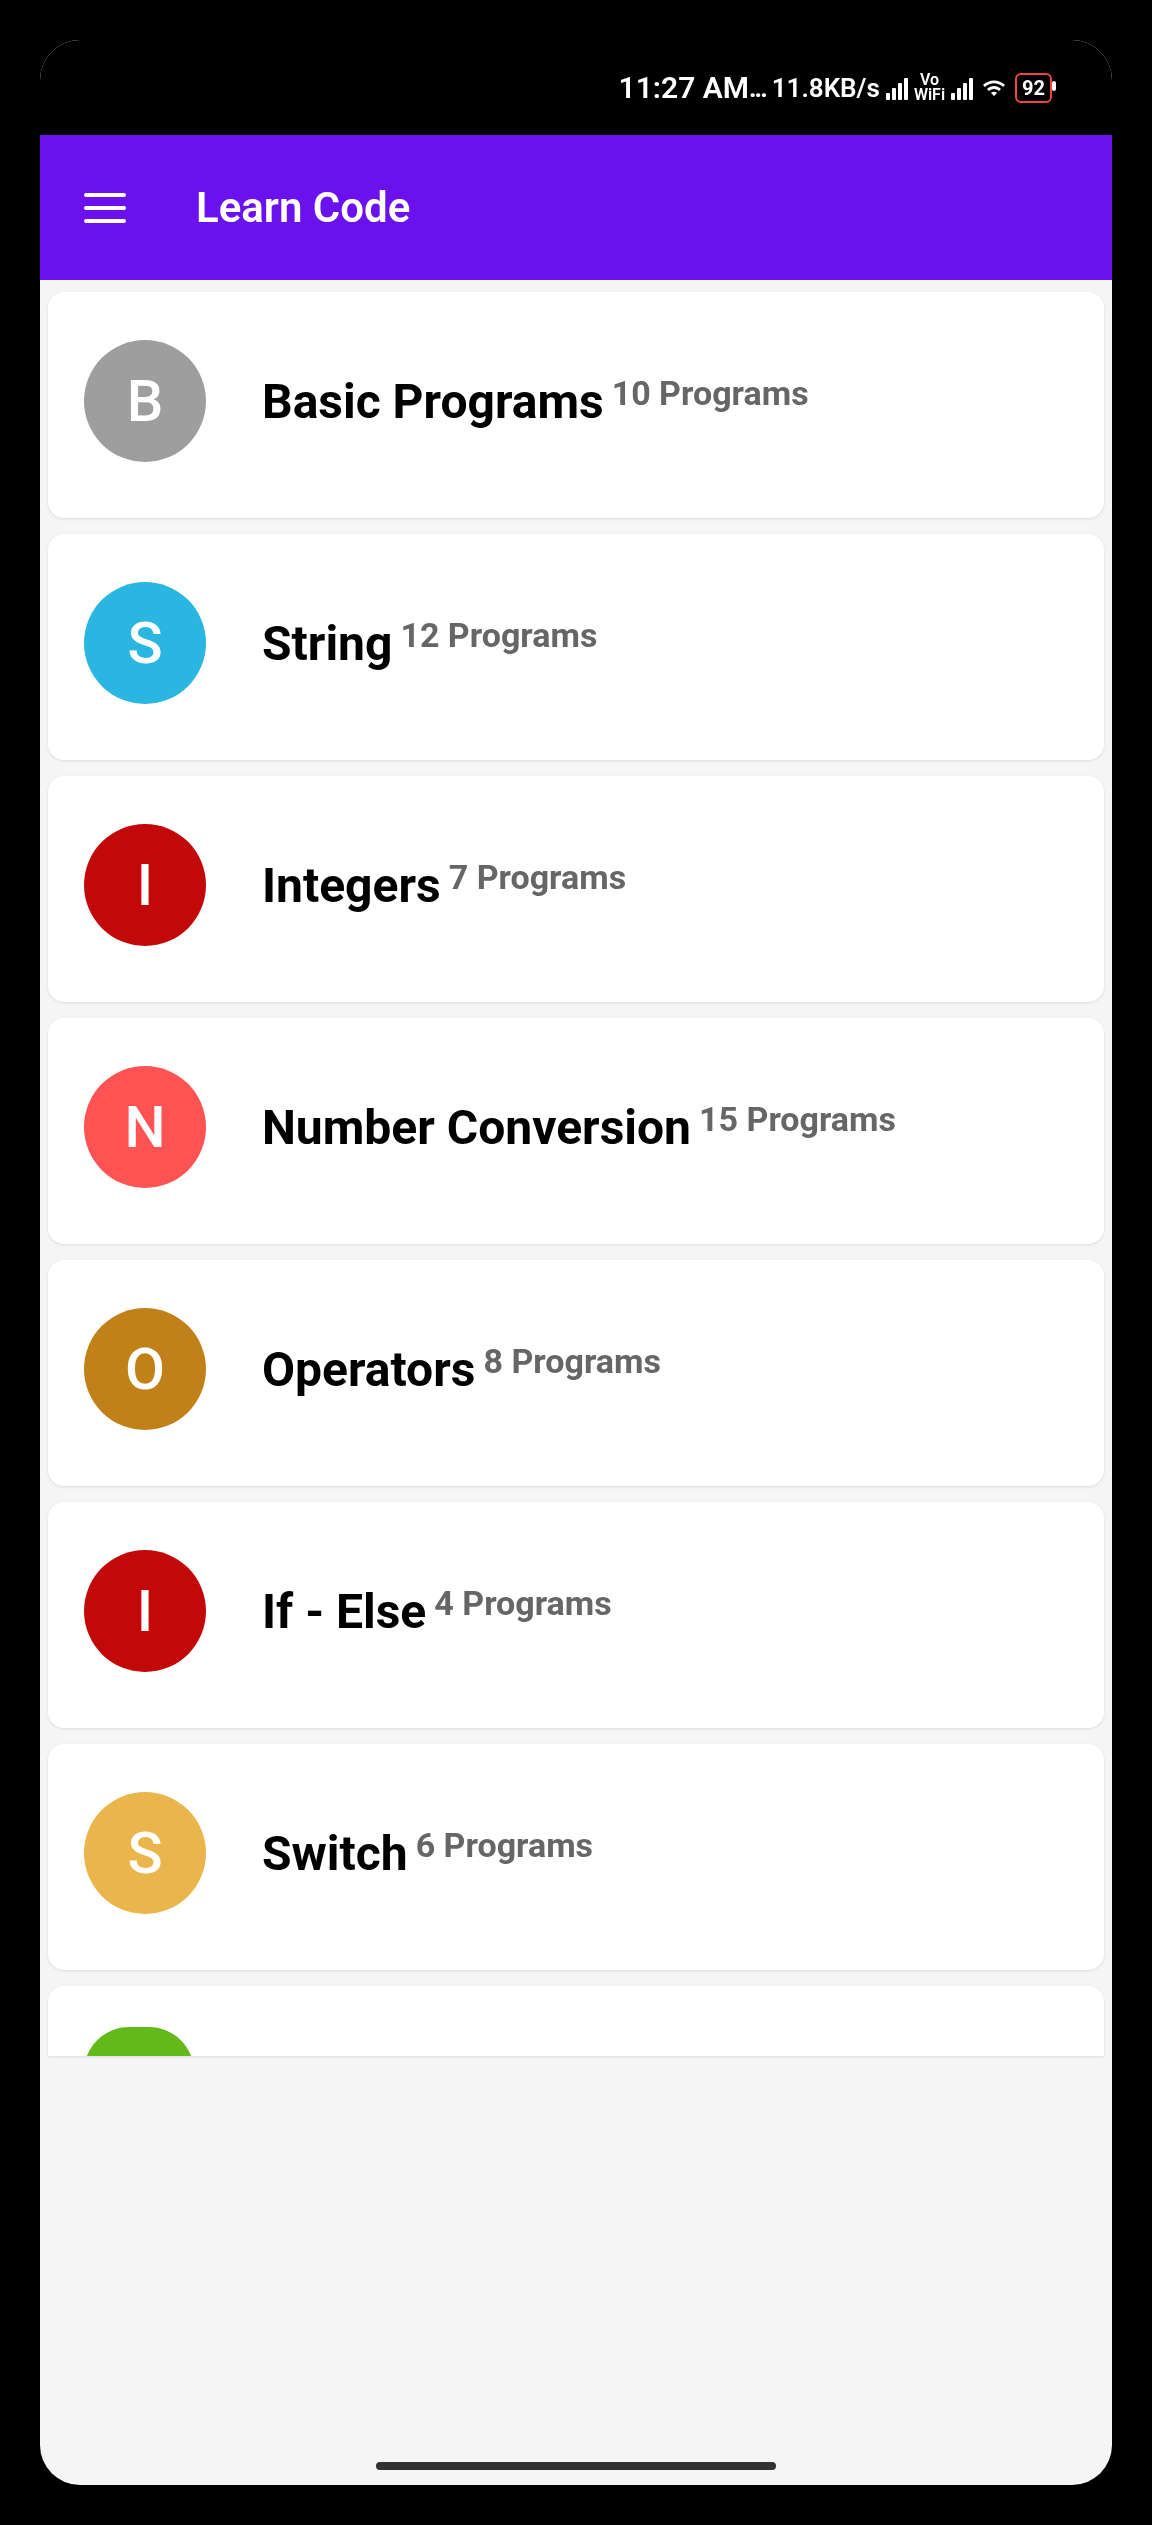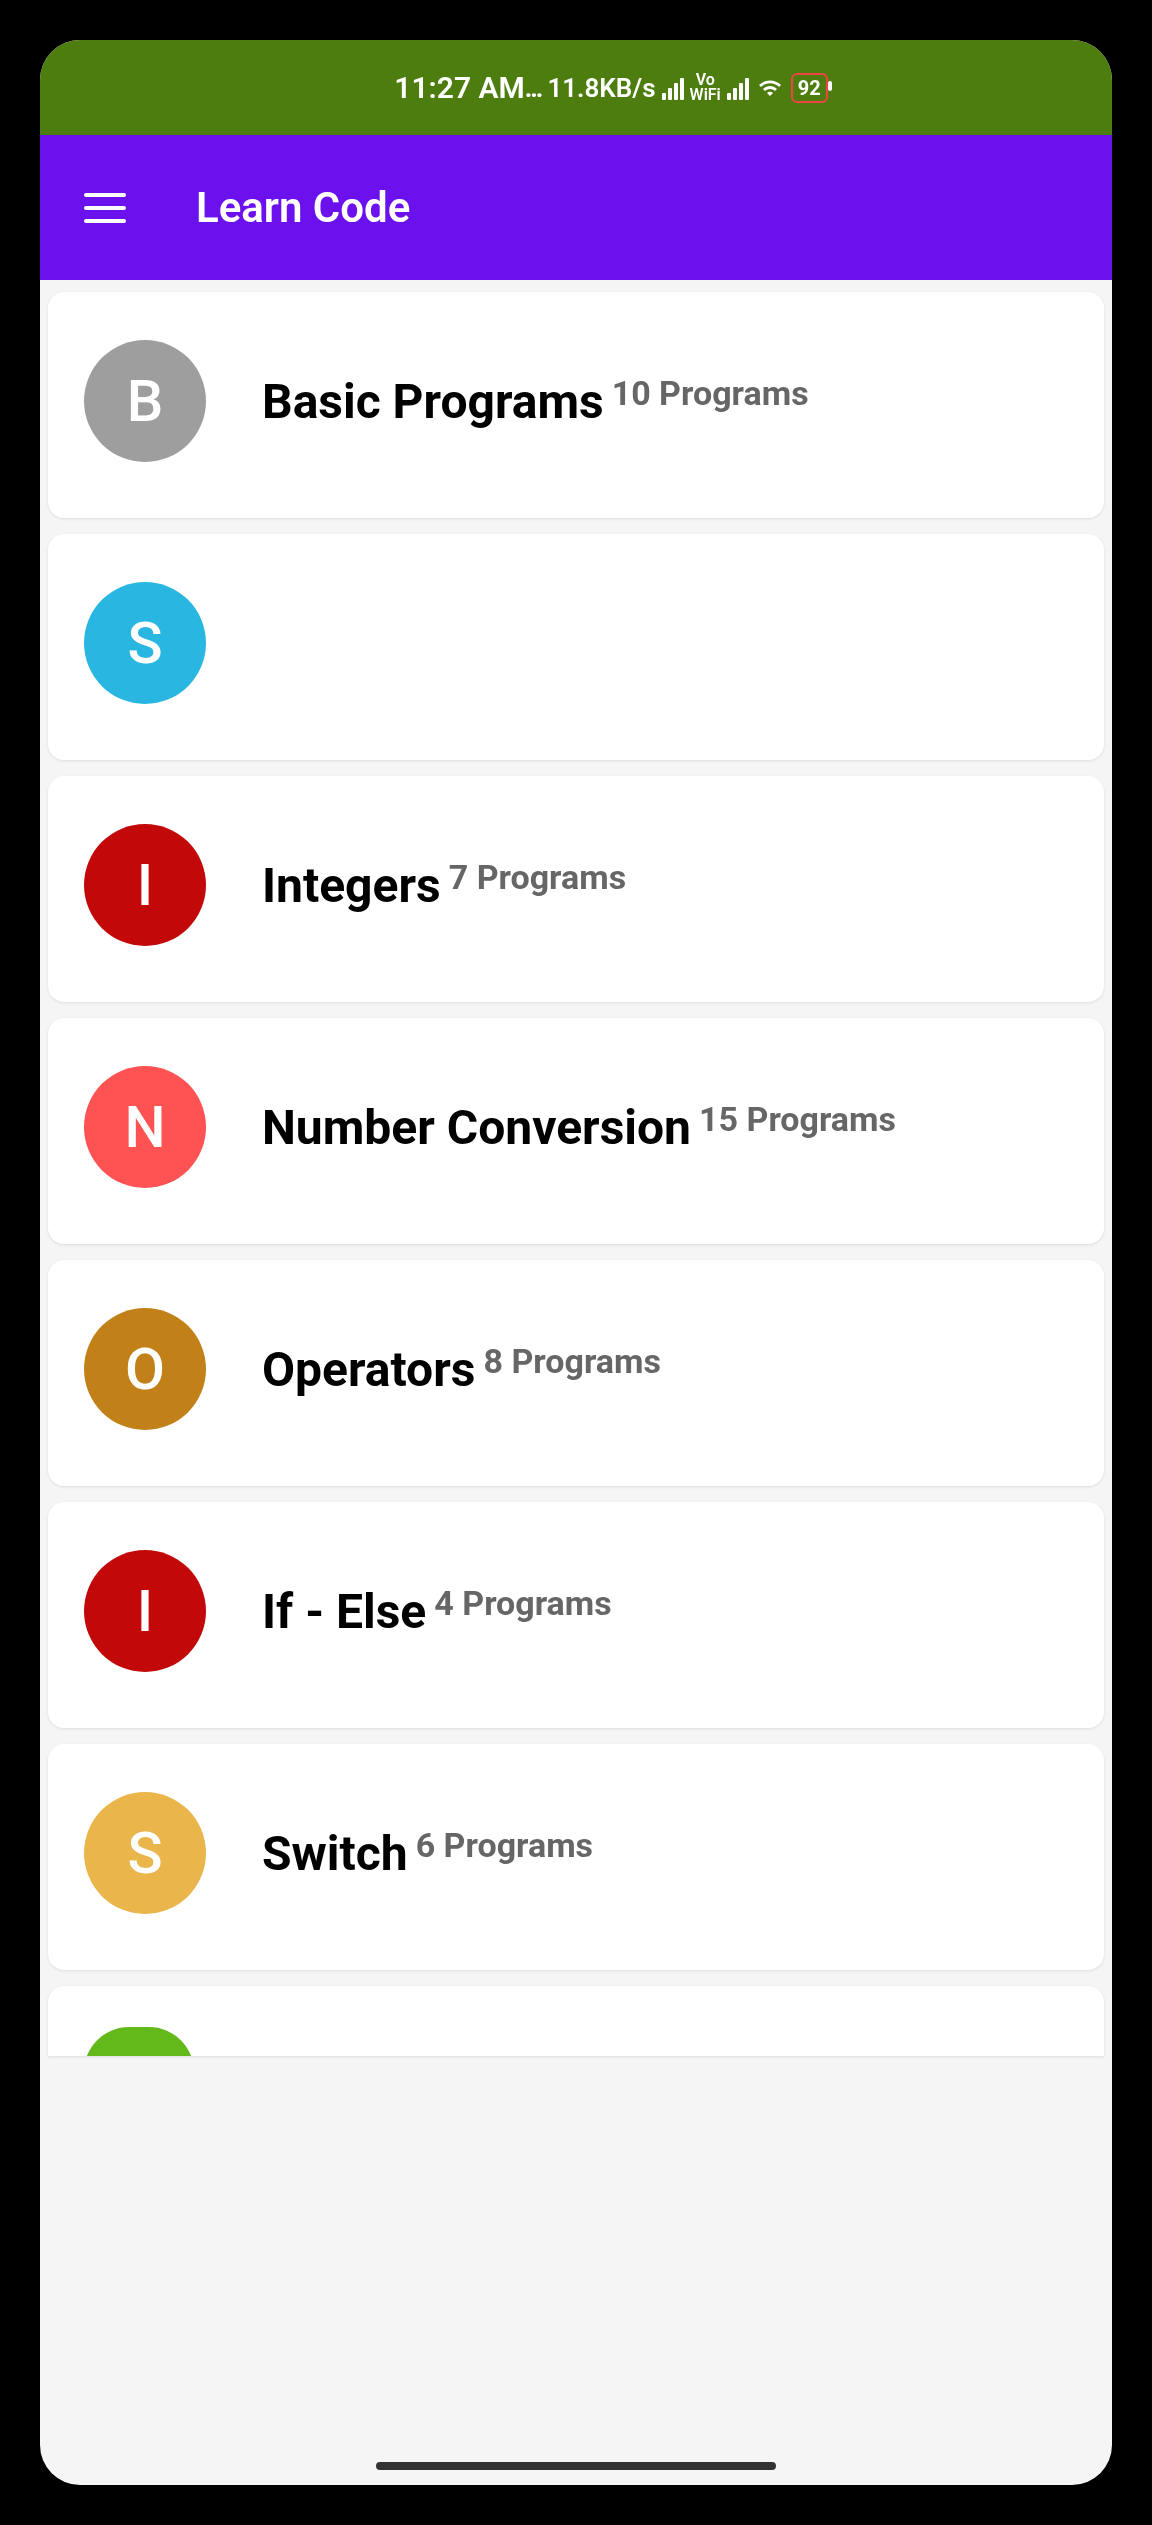--- a/index.html
+++ b/index.html
@@ -36,25 +36,25 @@
     }
     .screen {
       width: 100%;
       height: 100%;
       background: #f5f5f5;
       border-radius: 40px;
       overflow: hidden;
       position: relative;
     }
     .status-bar {
-      background: #4d7c0f;
+      background: #000000;
       height: 95px;
       display: flex;
       align-items: center;
-      justify-content: center;
+      justify-content: flex-end;
       padding: 0 60px 0 130px;
       color: #fff;
     }
     .status-time {
       font-size: 30px;
       font-weight: 600;
     }
     .status-right {
       display: flex;
       align-items: center;
@@ -248,20 +248,24 @@
 
     <div class="card">
           <div class="avatar" style="background: rgb(158, 158, 158);">B</div>
           <div class="card-text">
             <div class="card-title">Basic Programs</div>
             <div class="card-subtitle">10 Programs</div>
           </div>
         </div>
         <div class="card">
           <div class="avatar" style="background: rgb(41, 182, 224);">S</div>
+          <div class="card-text">
+            <div class="card-title">String</div>
+            <div class="card-subtitle">12 Programs</div>
+          </div>
         </div>
         <div class="card">
           <div class="avatar" style="background: rgb(194, 8, 8);">I</div>
           <div class="card-text">
             <div class="card-title">Integers</div>
             <div class="card-subtitle">7 Programs</div>
           </div>
         </div>
         <div class="card">
           <div class="avatar" style="background: rgb(255, 82, 82);">N</div>

